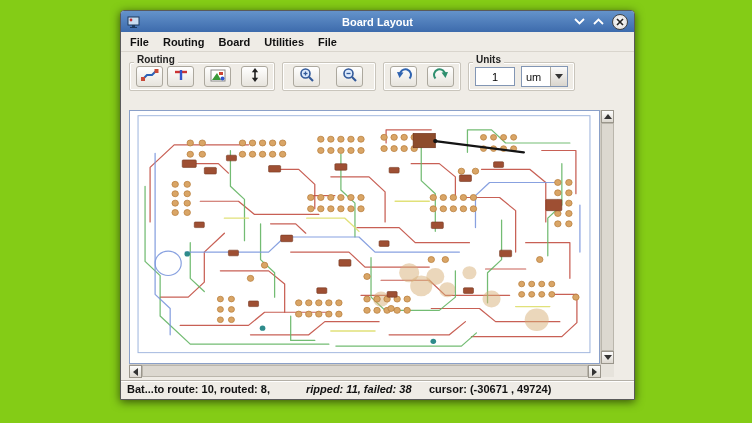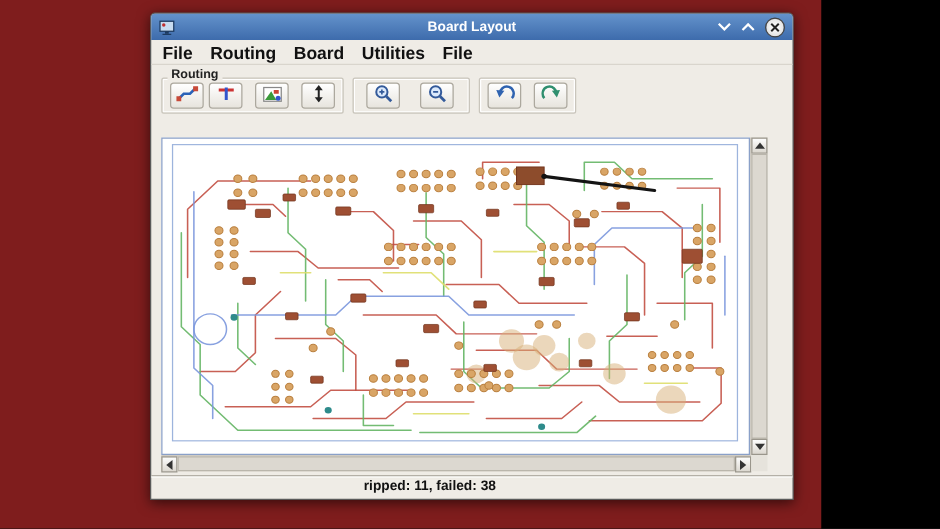--- a/index.html
+++ b/index.html
@@ -1,31 +1,31 @@
 <!DOCTYPE html>
 <html><head>
 <meta charset="utf-8">
 <style>
   html,body{margin:0;padding:0;background:#000;}
-  .screen{position:relative;width:641px;height:423px;background:#7f1d1d;overflow:hidden;
-          font-family:"Liberation Sans","DejaVu Sans",sans-serif;padding-left:16px;}
+  .screen{position:relative;width:752px;height:423px;background:#84cc16;overflow:hidden;
+          font-family:"Liberation Sans","DejaVu Sans",sans-serif;}
   .window{position:absolute;left:120px;top:10px;width:513px;height:388px;
           background:#efece6;border:1px solid #5a5a5a;border-radius:4px 4px 0 0;
           display:flex;flex-direction:column;box-shadow:0 2px 10px rgba(0,0,0,.6);}
   
   .titlebar{height:21px;flex:0 0 21px;background:linear-gradient(#6493cb,#3d6bac);
             border-radius:3px 3px 0 0;display:flex;align-items:center;padding:0 6px;gap:5px;position:relative;}
   .title{position:absolute;left:0;right:0;text-align:center;color:#fff;font-size:11px;font-weight:bold;pointer-events:none;}
   .win-controls{margin-left:auto;display:flex;align-items:center;gap:8px;z-index:2;}
   .wbtn{display:flex;align-items:center;justify-content:center;cursor:default;}
   .closebtn{width:14px;height:14px;border-radius:50%;background:radial-gradient(#ffffff,#d8d8d8);
             border:1px solid #444;display:flex;align-items:center;justify-content:center;}
   
   .menubar{height:19px;flex:0 0 19px;display:flex;align-items:center;gap:14px;padding:0 9px;
-           border-bottom:1px solid #d9d5cd;font-size:14px;font-weight:bold;color:#111;}
+           border-bottom:1px solid #d9d5cd;font-size:11px;font-weight:bold;color:#111;}
   .menu-item{cursor:default;}
   
   .toolbar{flex:0 0 44px;display:flex;align-items:flex-start;gap:7px;padding:10px 8px 2px 8px;}
   .tgroup{position:relative;border:1px solid #c9c5bc;box-shadow:inset 0 0 0 1px #ffffff;
           border-radius:2px;padding:3px 6px;display:flex;align-items:center;}
   .tgroup-label{position:absolute;top:-9px;left:4px;background:#efece6;padding:0 3px;
                 font-size:10px;font-weight:bold;color:#222;white-space:nowrap;}
   .tbtn{width:27px;height:21px;border:1px solid #aca89e;border-radius:3px;
         background:linear-gradient(#ffffff,#e7e4dd);display:flex;align-items:center;justify-content:center;
         padding:0;cursor:default;}
@@ -49,21 +49,21 @@
   .hscroll-row{height:13px;flex:0 0 13px;display:flex;}
   .hscroll{flex:1;display:flex;background:#e6e3dc;border-top:1px solid #cfcbc3;}
   .sbtn{width:13px;height:13px;flex:0 0 13px;background:linear-gradient(#fdfdfd,#dcd8d0);
         border:1px solid #9a968c;display:flex;align-items:center;justify-content:center;box-sizing:border-box;}
   .sthumb{flex:1;background:#dcd8d0;border:1px solid #bab6ac;box-sizing:border-box;}
   .scorner{width:13px;height:13px;background:#e6e3dc;}
   
   .statusbar{flex:0 0 18px;border-top:1px solid #b4b0a7;box-shadow:inset 0 1px 0 #ffffff;
              position:relative;font-size:11px;font-weight:bold;color:#111;}
   .statusbar span{position:absolute;top:2px;white-space:nowrap;}
-  .st-left{left:6px;} .st-mid{left:170px;} .st-cursor{left:308px;}
+  .st-left{left:6px;} .st-mid{left:185px;font-style:italic;} .st-cursor{left:308px;}
 </style>
 </head>
 <body>
 
 <div class="screen">
   <div class="window">
 
     <div class="titlebar">
       <span class="wbtn">
         <svg width="13" height="12" viewBox="0 0 13 12">
@@ -183,20 +183,30 @@
         <button class="tbtn">
           <span>
             <svg width="16" height="14" viewBox="0 0 16 14">
               <path d="M2.5,10.5 A5.5,5.5 0 1 1 12,7.5" fill="none" stroke="#2f8f6f" stroke-width="2"></path>
               <polygon points="15,4 8.5,4.5 12.5,10" fill="#2f8f6f"></polygon>
             </svg>
           </span>
         </button>
       </div>
 
+      <div class="tgroup">
+        <span class="tgroup-label">Units</span>
+        <input class="units-input" value="1" style="">
+        <span class="combo">
+          <span class="combo-val">um</span>
+          <span class="combo-btn">
+            <span class="tri-down"></span>
+          </span>
+        </span>
+      </div>
 
     </div>
 
     <div class="viewport">
       <div class="vp-row">
         <div class="canvas">
           <svg id="pcb-svg" viewBox="0 0 467 268" preserveAspectRatio="none">
               <rect x="8" y="5" width="450" height="252" fill="none" stroke="#9db4dd" stroke-width="1"></rect>
               <polyline points="20,118 20,60 44,36 118,36" fill="none" stroke="#c24f42" stroke-width="1.25" stroke-linejoin="round" stroke-linecap="round" opacity="0.9"></polyline>
               <polyline points="30,198 58,198 74,182 74,150 94,130" fill="none" stroke="#c24f42" stroke-width="1.25" stroke-linejoin="round" stroke-linecap="round" opacity="0.9"></polyline>
@@ -423,17 +433,19 @@
           <span class="sthumb"></span>
           <span class="sbtn">
               <span class="tri-right"></span>
             </span>
         </div>
         <span class="scorner"></span>
       </div>
     </div>
 
     <div class="statusbar">
+      <span class="st-left">Bat...to route: 10, routed: 8,</span>
       <span class="st-mid">ripped: 11, failed: 38</span>
+      <span class="st-cursor">cursor: (-30671 , 49724)</span>
     </div>
 
   </div>
 </div>
 
 </body></html>

